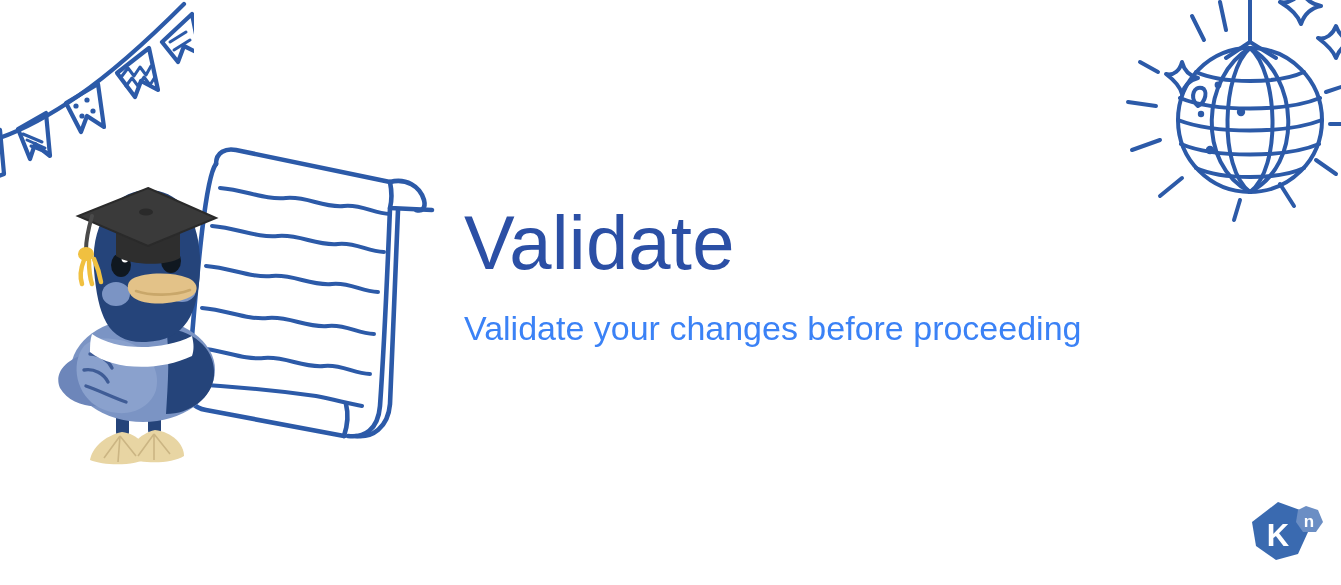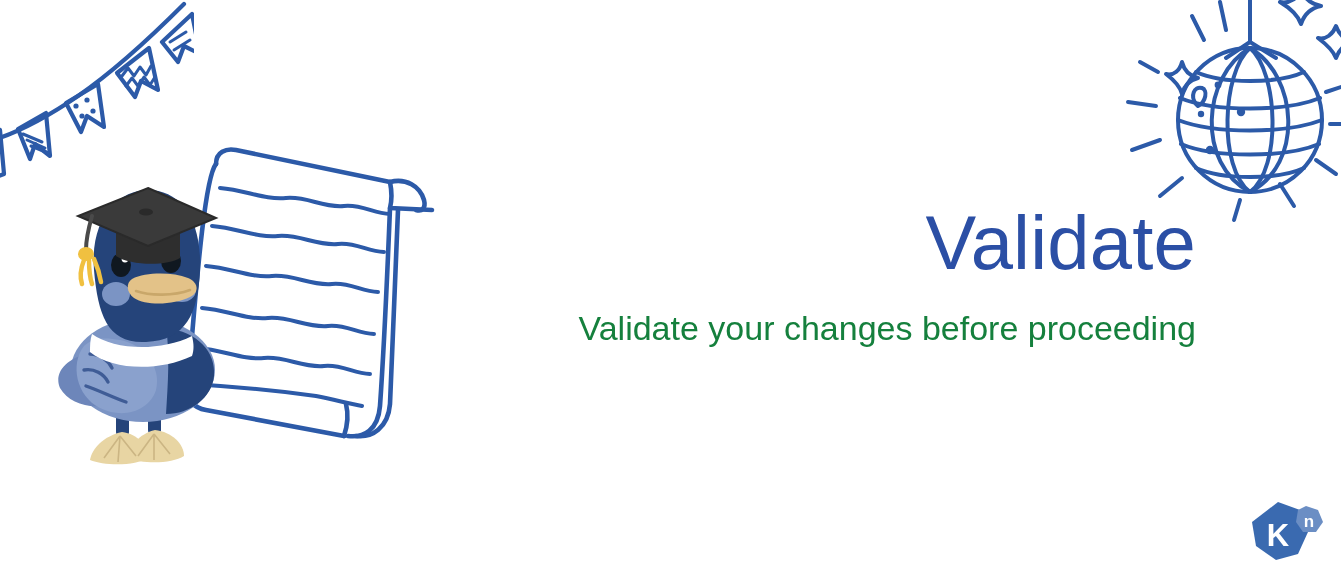--- a/index.html
+++ b/index.html
@@ -32,41 +32,41 @@
   }
 
   #bunting-deco   { left: -6px;  top: -4px;  width: 200px; height: 182px; }
   #discoball-deco { left: 1118px; top: -8px;  width: 232px; height: 236px; }
   #scroll-deco    { left: 176px; top: 138px; width: 292px; height: 316px; }
   #mascot-deco    { left: 56px;  top: 184px; width: 180px; height: 290px; }
 
   
   #text-block {
     position: absolute;
-    left: 476px;
+    left: 464px;
     top: 200px;
     width: 720px;
-    text-align: right;
+    text-align: left;
   }
 
   #page-title {
     font-size: 76px;
     font-weight: 400;
     letter-spacing: 0.2px;
     line-height: 1.12;
     color: #2b4fa5;
     white-space: nowrap;
   }
 
   #page-subtitle {
     margin-top: 22px;
     font-size: 34px;
     font-weight: 400;
     line-height: 1.25;
-    color: #15803d;
+    color: #3b82f6;
     white-space: nowrap;
   }
 
   
   #brand-logo {
     position: absolute;
     left: 1248px;
     top: 500px;
     width: 78px;
     height: 68px;

